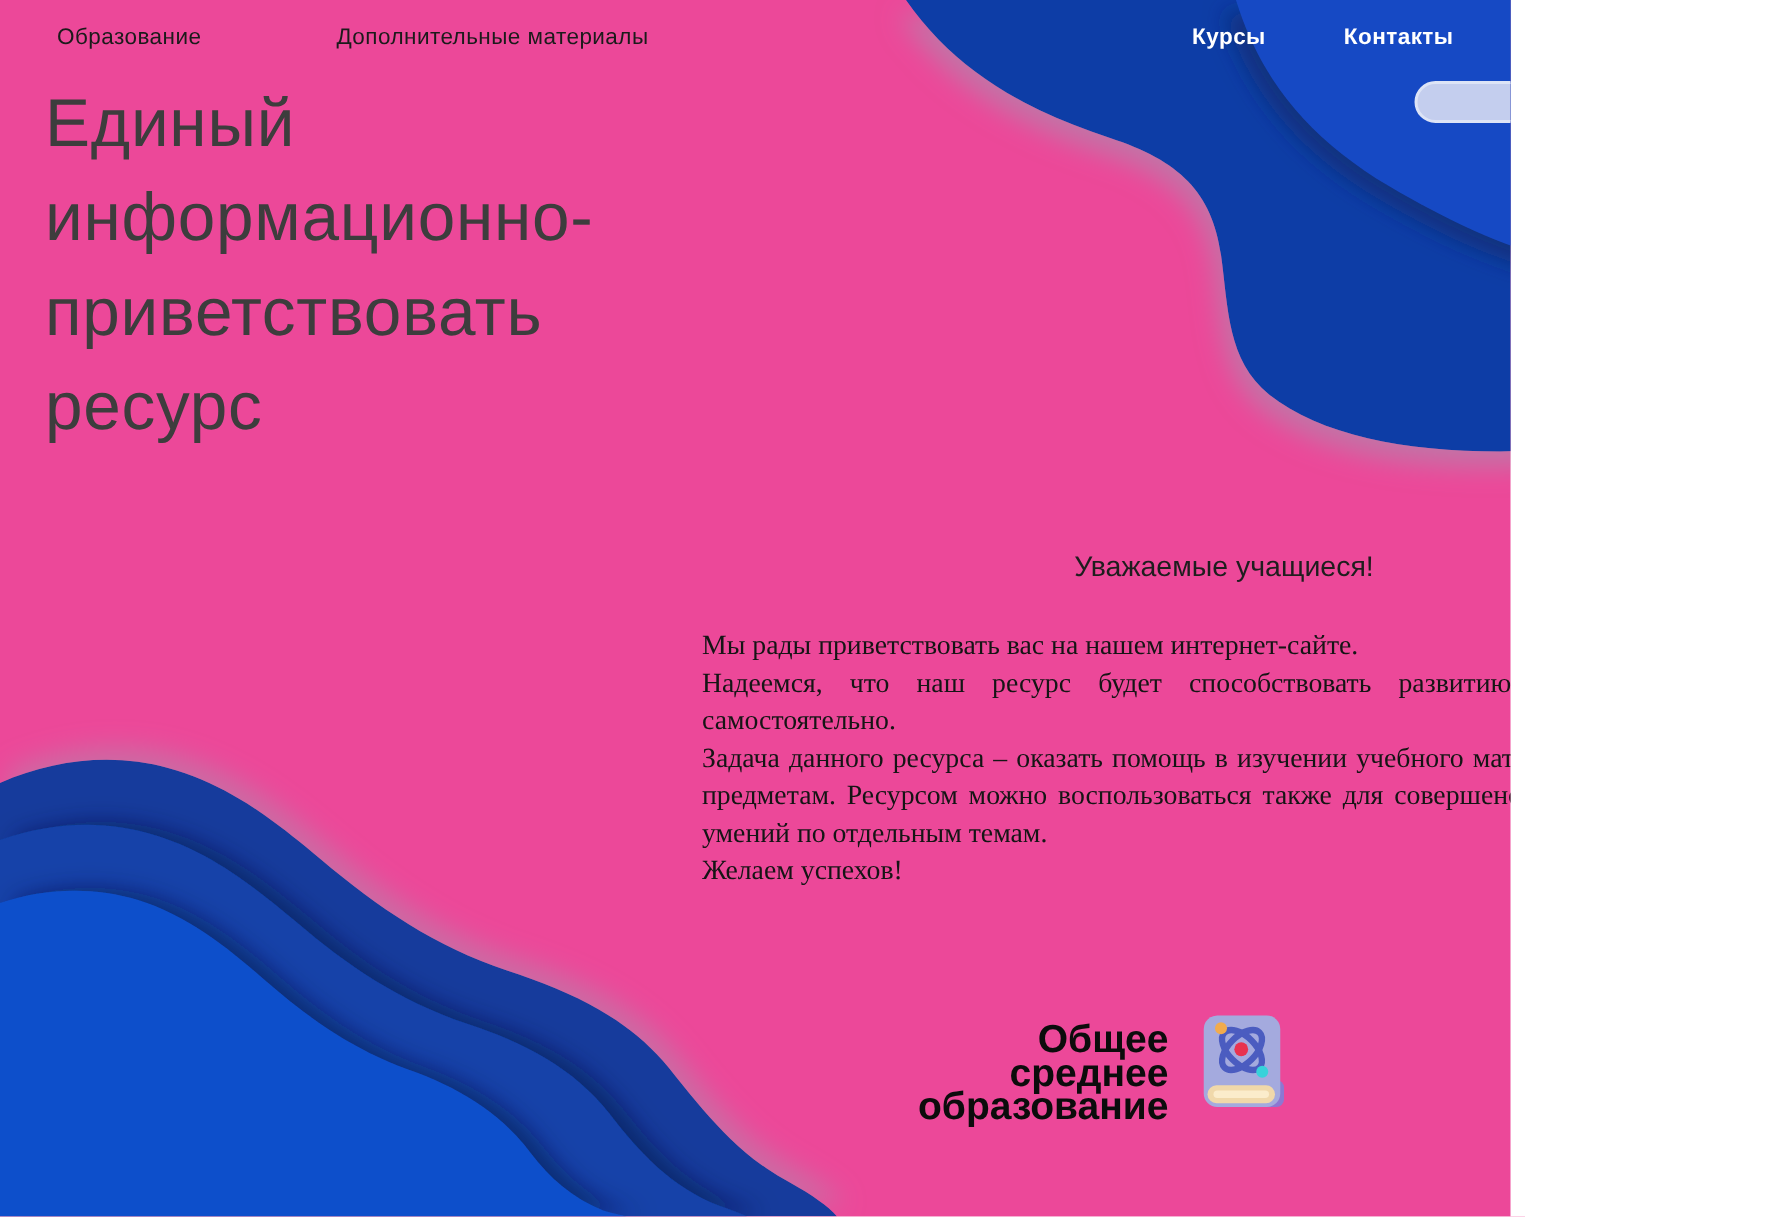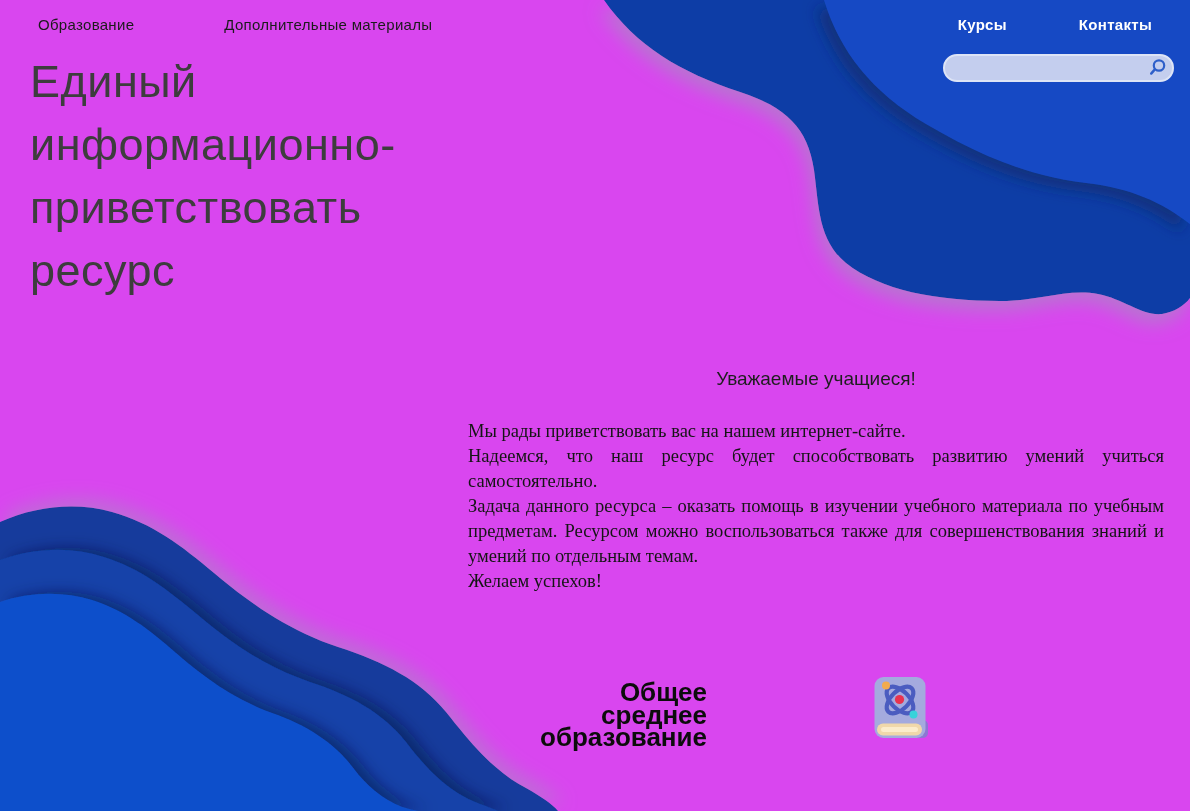--- a/index.html
+++ b/index.html
@@ -1,23 +1,23 @@
 <!DOCTYPE html>
 <html><head>
 <meta charset="utf-8">
 <style>
   html,body{margin:0;padding:0;background:#fff;}
-  .page{position:relative;width:1190px;height:811px;overflow:hidden;background:#d946ef;
+  .page{position:relative;width:1007px;height:811px;overflow:hidden;background:#ec4899;
         font-family:"Liberation Sans","DejaVu Sans",sans-serif;}
   .bg{position:absolute;left:0;top:0;width:1190px;height:811px;display:block;}
 
   
   .nav-left{position:absolute;left:38px;top:16px;display:flex;gap:90px;z-index:5;}
   .nav-left a{font-size:15px;letter-spacing:.3px;color:#1b1b1b;text-decoration:none;cursor:pointer;}
-  .nav-right{position:absolute;top:16px;right:38px;display:flex;gap:72px;z-index:5;}
+  .nav-right{position:absolute;top:16px;right:38px;display:flex;gap:52px;z-index:5;}
   .nav-right a{font-size:15px;font-weight:700;letter-spacing:.3px;color:#ffffff;text-decoration:none;cursor:pointer;}
 
   
   .search{position:absolute;left:943px;top:54px;width:231px;height:28px;z-index:5;}
   .search-input{width:100%;height:100%;box-sizing:border-box;border-radius:14px;
         background:#c4ceee;border:2px solid #dde4f6;outline:none;
         padding:0 36px 0 14px;font:15px "Liberation Sans",sans-serif;color:#12307e;}
   .search-btn{position:absolute;right:5px;top:50%;transform:translateY(-50%);
         width:24px;height:24px;display:flex;align-items:center;justify-content:center;cursor:pointer;}
 
@@ -26,21 +26,21 @@
         font-size:45px;line-height:63px;font-weight:400;color:#3d3d3d;letter-spacing:.5px;}
   .hero span{display:block;}
 
   
   .welcome{position:absolute;left:468px;top:368px;width:696px;z-index:4;color:#151515;}
   .welcome h3{margin:0 0 29px 0;font-size:19px;font-weight:400;text-align:center;color:#1e1e1e;}
   .welcome p{margin:0;font-size:18.5px;line-height:25px;text-align:justify;font-family:Liberation Serif, serif;}
 
   
   .logo{position:absolute;left:540px;top:676px;width:390px;display:flex;align-items:flex-start;
-        justify-content:space-between;gap:22px;z-index:4;cursor:pointer;text-decoration:none;}
+        justify-content:center;gap:22px;z-index:4;cursor:pointer;text-decoration:none;}
   .logo-text{text-align:right;font-size:26px;font-weight:700;line-height:22.5px;
         color:#0c0c0c;padding-top:5px;}
   .logo-text span{display:block;}
   .logo-icon{width:57px;height:66px;flex:none;}
 </style>
 </head>
 <body>
 
 <div class="page">
 

